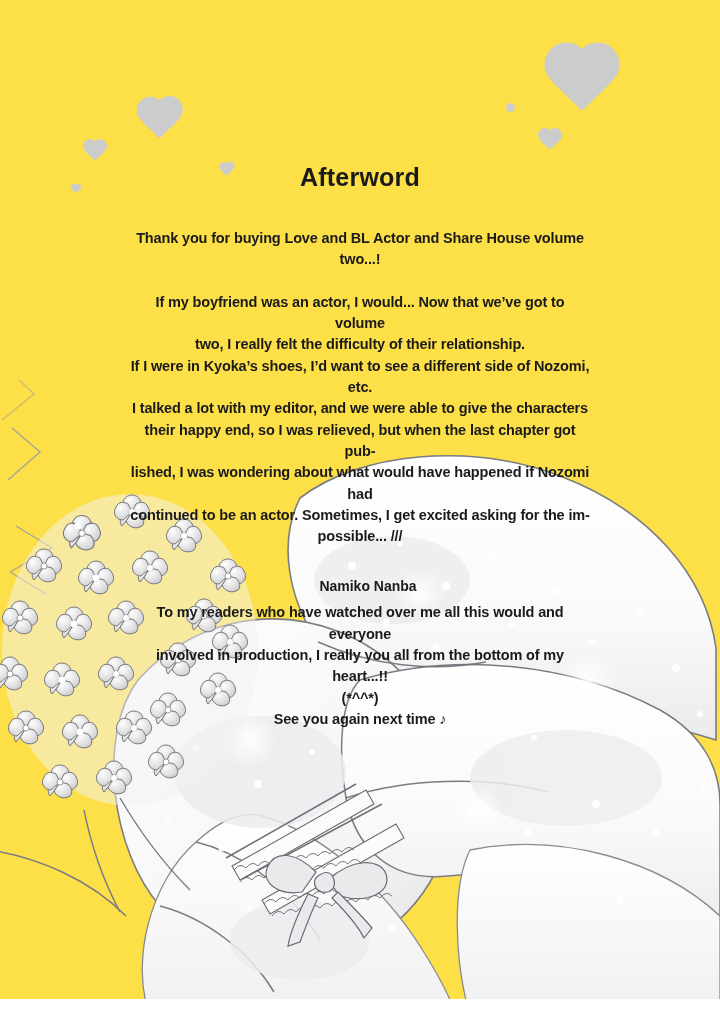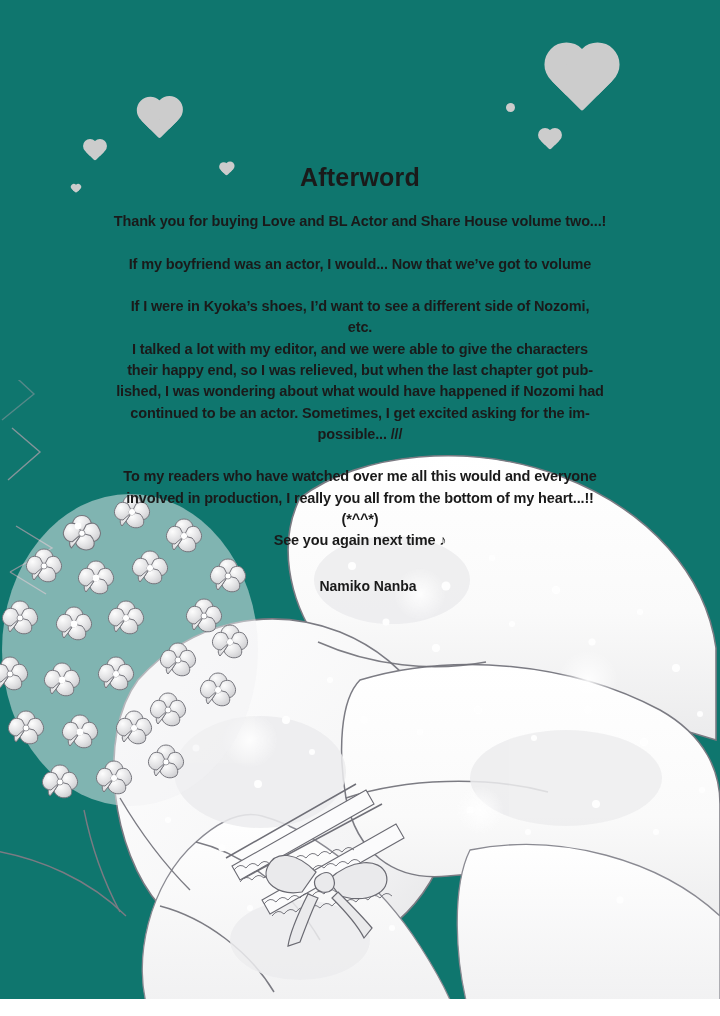--- a/index.html
+++ b/index.html
@@ -8,21 +8,21 @@
     padding: 0;
     background: #ffffff;
   }
   body {
     font-family: "Liberation Sans", sans-serif;
   }
   .page {
     position: relative;
     width: 720px;
     height: 999px;
-    background: #0f766e;
+    background: #fde047;
     overflow: hidden;
   }
 
   
   .heart {
     position: absolute;
     background: #cccccc;
     transform: rotate(-45deg);
     border-radius: 2px;
   }
@@ -72,21 +72,21 @@
     left: 112px;
     width: 496px;
     top: 211px;
     text-align: center;
     font-size: 14.5px;
     font-weight: bold;
     color: #1a1a1a;
     line-height: 21.3px;
     letter-spacing: -0.15px;
   }
-  .para { margin: 0; }
+  .para { margin: 17px; }
   .para-gap { height: 21px; }
   .signature {
     position: absolute;
     left: 16px; right: 0;
     top: 578px;
     text-align: center;
     font-size: 14px;
     font-weight: bold;
     color: #1a1a1a;
   }
@@ -305,21 +305,21 @@
     </svg>
   </div>
 
   <div class="afterword-title">Afterword</div>
 
   <div class="body-text">
     <p class="para">
       <span>Thank you for buying Love and BL Actor and Share House volume two...!</span><br>
       <br>
       <span>If my boyfriend was an actor, I would... Now that we’ve got to volume</span><br>
-      <br>
+      <span>two, I really felt the difficulty of their relationship.</span><br>
       <span>If I were in Kyoka’s shoes, I’d want to see a different side of Nozomi,</span><br>
       <span>etc.</span><br>
       <span>I talked a lot with my editor, and we were able to give the characters</span><br>
       <span>their happy end, so I was relieved, but when the last chapter got pub-</span><br>
       <span>lished, I was wondering about what would have happened if Nozomi had</span><br>
       <span>continued to be an actor. Sometimes, I get excited asking for the im-</span><br>
       <span>possible... ///</span>
     </p>
     <div class="para-gap"></div>
     <p class="para">

